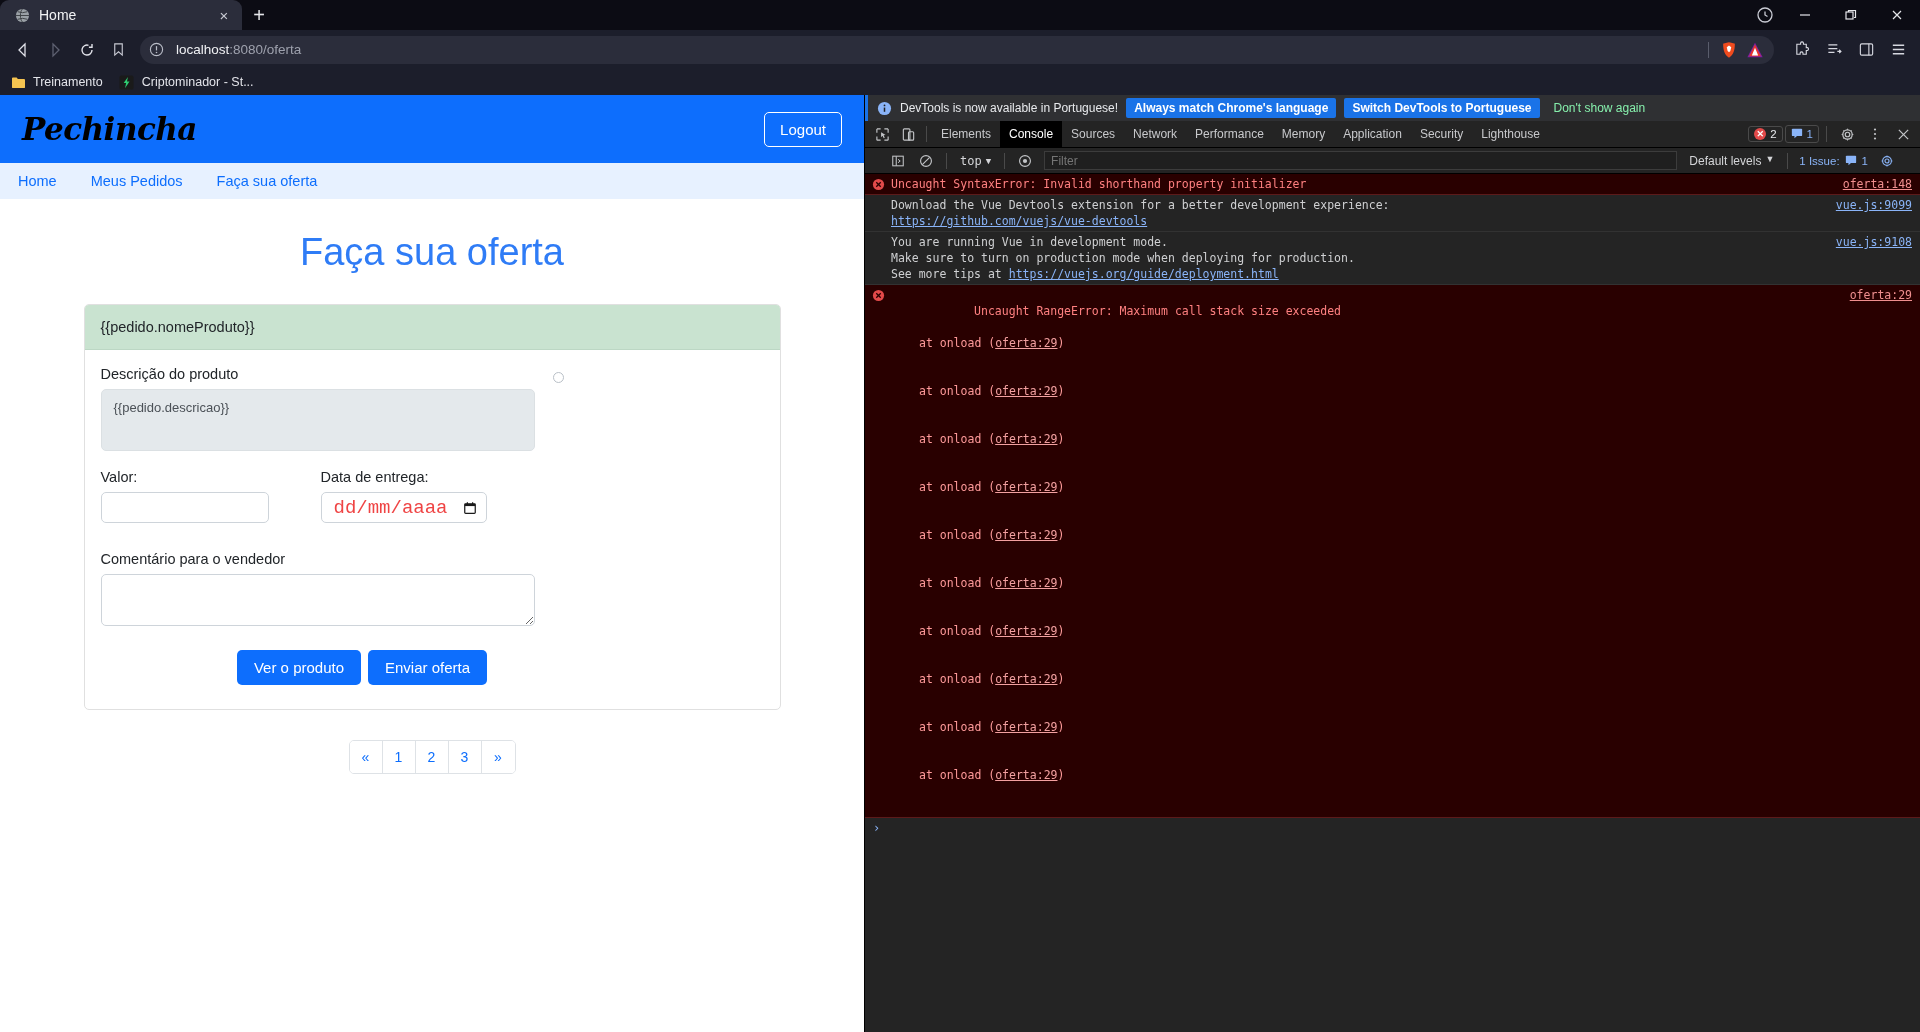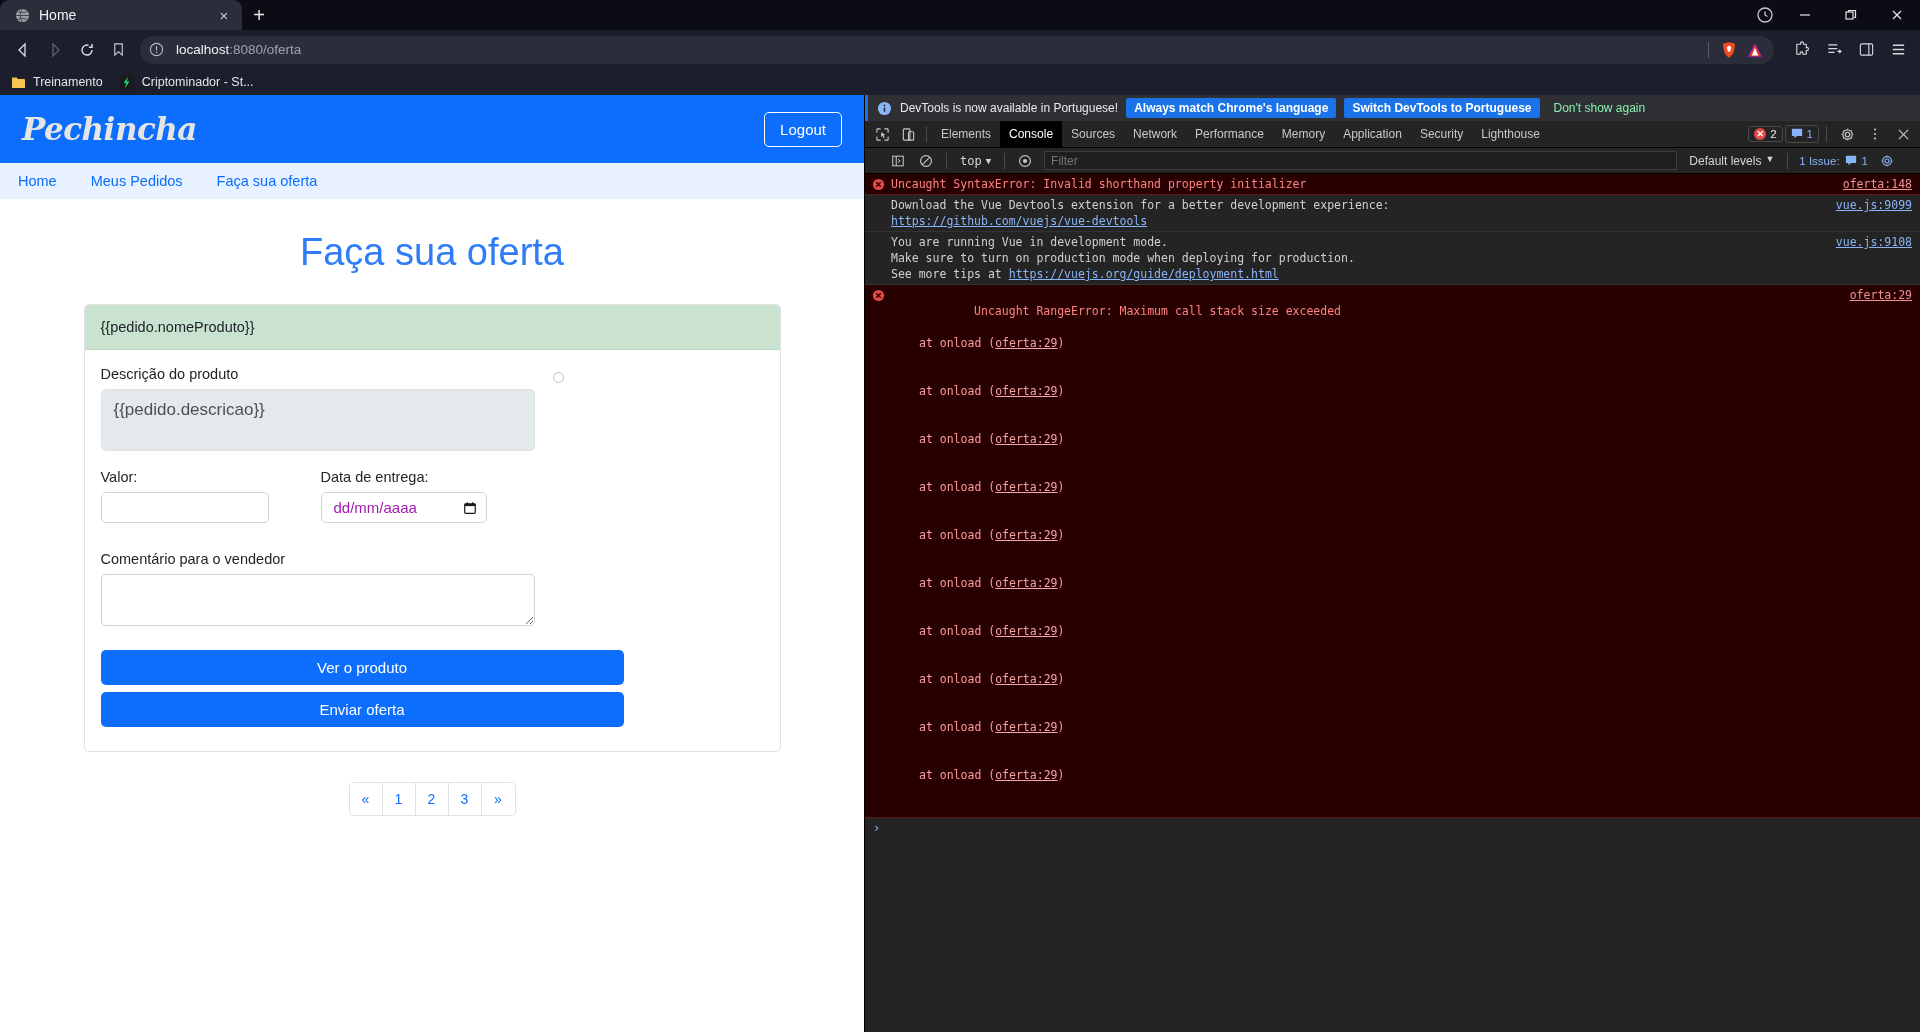--- a/index.html
+++ b/index.html
@@ -93,21 +93,21 @@
   .viewport { width: 864px; background: #ffffff; overflow: hidden; position: relative; }
   .devtools { width: 1056px; background: #242424; border-left: 1px solid #000;
               display: flex; flex-direction: column; overflow: hidden; }
 
   
   .app-header {
     background: #0d6efd; height: 68px; display: flex; align-items: center;
     padding: 0 22px; justify-content: space-between;
   }
   .brand {
-    color: #e5e5e5; font-size: 31px; font-family: "DejaVu Serif", serif;
+    color: #000000; font-size: 31px; font-family: "DejaVu Serif", serif;
     font-style: italic; font-weight: 700; letter-spacing: -0.5px;
   }
   .logout-btn {
     color: #fff; border: 1px solid #fff; background: transparent;
     border-radius: 5px; padding: 8px 15px; font-size: 15px;
     font-family: "Liberation Sans", sans-serif;
     text-align: center;
   }
   .app-nav {
     background: #e7f1ff; height: 36px; display: flex; align-items: center;
@@ -128,43 +128,43 @@
   }
   .card-body { padding: 16px 16px 24px 16px; }
   .field-label { font-size: 14.5px; color: #212529; margin-bottom: 7px; display: block; }
   .row-label { display: flex; align-items: center; justify-content: space-between; }
   .radio-dot {
     width: 11px; height: 11px; border: 1px solid #b9c0c7; border-radius: 50%;
     margin-right: 200px;
   }
   .ta-disabled {
     width: 434px; height: 62px; background: #e4e9ec; border: 1px solid #dbe0e3;
-    border-radius: 5px; padding: 10px 12px; font-size: 17px; color: #4b5157;
+    border-radius: 5px; padding: 10px 12px; font-size: 13px; color: #4b5157;
     resize: none; font-family: "Liberation Sans", sans-serif;
   }
   .two-col { display: flex; gap: 0; margin-top: 14px; }
   .col-valor { width: 218px; }
   .col-data { width: 230px; margin-left: 2px; }
   .inp {
     width: 168px; height: 31px; border: 1px solid #ced4da; border-radius: 5px;
     padding: 4px 10px; font-size: 14.5px; color: #212529;
     font-family: "Liberation Sans", sans-serif; background:#fff;
   }
   .date-wrap {
     width: 166px; height: 31px; border: 1px solid #ced4da; border-radius: 5px;
     display: flex; align-items: center; padding: 0 8px 0 12px; background: #fff;
   }
-  .date-text { flex: 1; font-size: 15px; color: #a21caf; }
+  .date-text { flex: 1; font-size: 19px; color: #ef4444; font-family: Liberation Mono, monospace; }
   .cal-ico { width: 16px; height: 16px; display:flex;align-items:center;justify-content:center; }
   .ta-comment {
     width: 434px; height: 52px; border: 1px solid #ced4da; border-radius: 5px;
     padding: 8px 12px; font-size: 14.5px; resize: both;
     font-family: "Liberation Sans", sans-serif;
   }
-  .btn-row { display: flex; gap: 7px; justify-content: center; margin-top: 20px; padding-right: 140px; flex-direction: column;}
+  .btn-row { display: flex; gap: 7px; justify-content: center; margin-top: 20px; padding-right: 140px;}
   .btn-primary {
     background: #0d6efd; color: #fff; border: none; border-radius: 5px;
     padding: 9px 17px; font-size: 15px; font-family: "Liberation Sans", sans-serif;
   }
   .pager { display: flex; justify-content: center; margin-top: 30px; }
   .pager-inner { display: flex; border-radius: 5px; overflow: hidden; border: 1px solid #dee2e6; }
   .pg {
     min-width: 33px; height: 32px; display: flex; align-items: center; justify-content: center;
     color: #0d6efd; font-size: 14px; background: #fff; border-right: 1px solid #dee2e6;
   }

